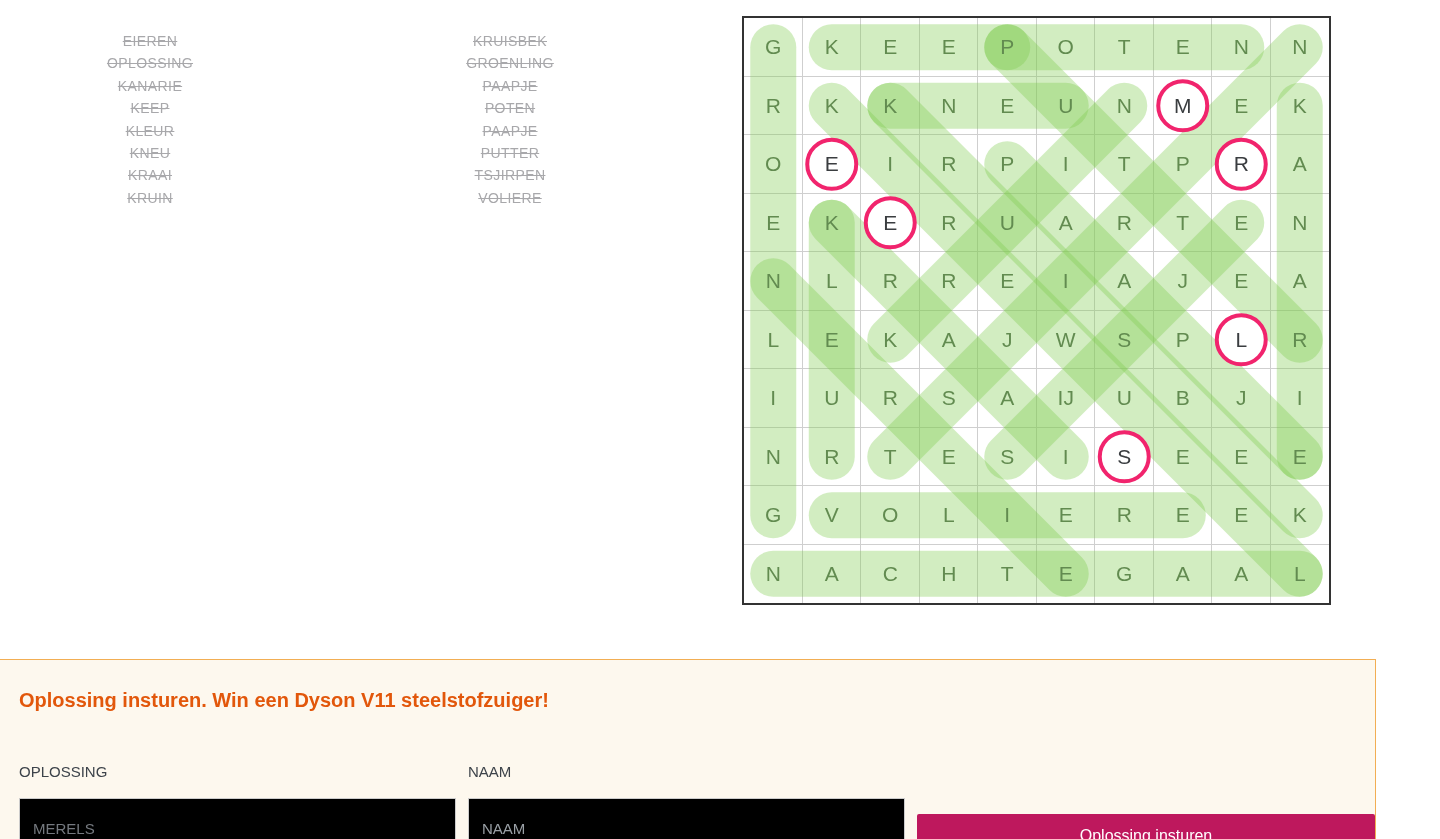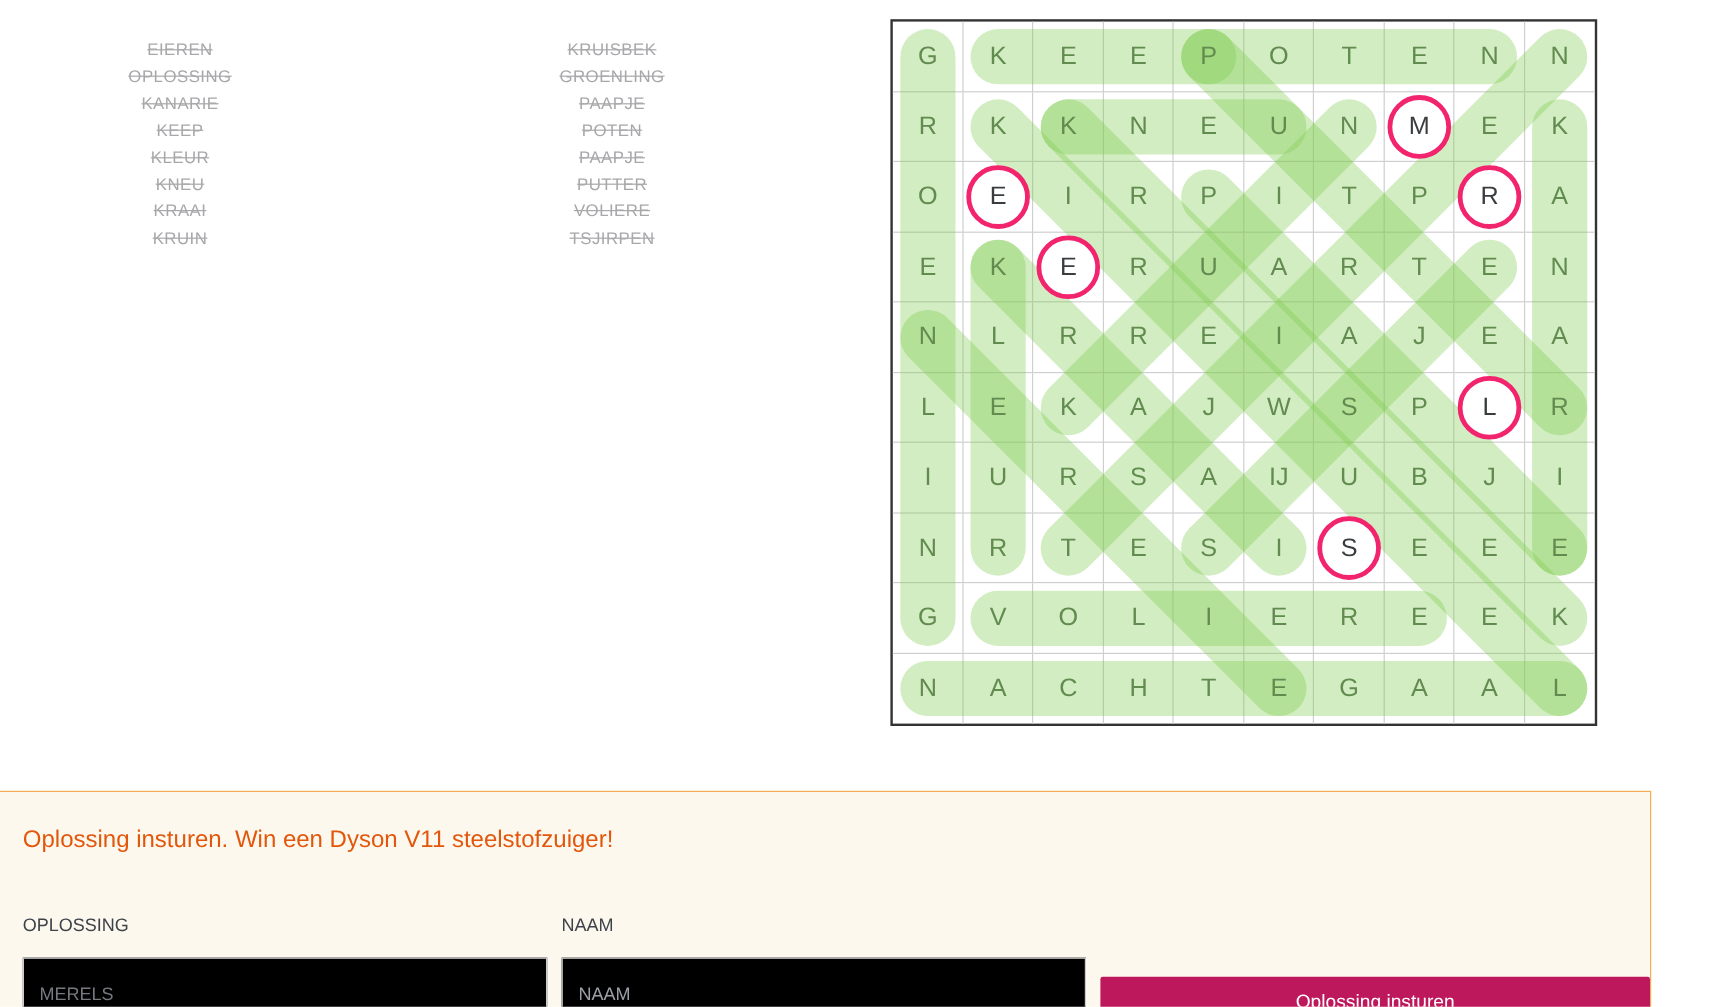--- a/index.html
+++ b/index.html
@@ -34,21 +34,21 @@
     font-size:21px;color:#628b50;
   }
   .letter.circled{color:#3a3d40;}
   
   .panel{
     position:absolute;left:-2px;top:659px;width:1378px;height:210px;
     box-sizing:border-box;background:#fdf8ee;border:1px solid #f2ae54;
     padding:28px 0 0 20px;
   }
   .panel-title{
-    color:#e2570b;font-size:20px;font-weight:normal;line-height:24px;margin:0;
+    color:#e2570b;font-size:20px;font-weight:bold;line-height:24px;margin:0;
   }
   .form-row{display:flex;gap:12px;align-items:flex-end;margin-top:15px;}
   .field{display:flex;flex-direction:column;margin-top:36px;}
   .field label{
     font-size:15px;color:#3d434a;line-height:18px;margin-bottom:17px;
   }
   .field input{
     width:437px;height:60px;box-sizing:border-box;background:#000000;
     border:1px solid #cccccc;padding:0 13px;font-size:15px;color:#75797f;
     font-family:"Liberation Sans",sans-serif;outline:none;
@@ -74,22 +74,22 @@
     <div class="word-item">KRAAI</div>
     <div class="word-item">KRUIN</div>
   </div>
 <div class="words-col words-col-right">
     <div class="word-item">KRUISBEK</div>
     <div class="word-item">GROENLING</div>
     <div class="word-item">PAAPJE</div>
     <div class="word-item">POTEN</div>
     <div class="word-item">PAAPJE</div>
     <div class="word-item">PUTTER</div>
+    <div class="word-item">TSJIRPEN</div>
     <div class="word-item">VOLIERE</div>
-    <div class="word-item">TSJIRPEN</div>
   </div>
 
 <div class="grid-wrap">
   <div class="cells" id="cells">
       <div class="cell"></div>
       <div class="cell"></div>
       <div class="cell"></div>
       <div class="cell"></div>
       <div class="cell"></div>
       <div class="cell"></div>

